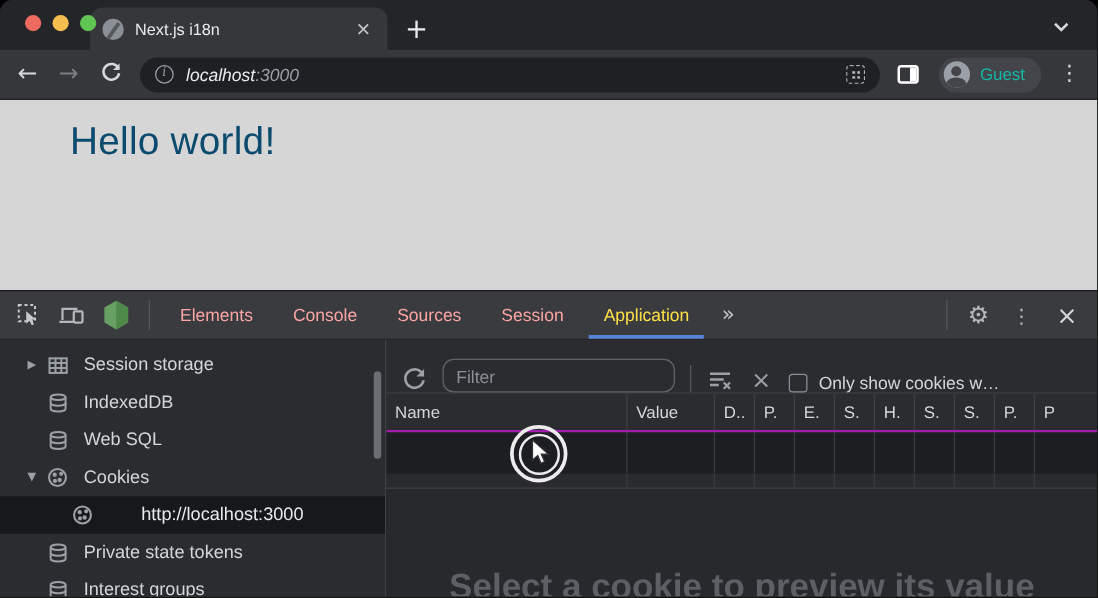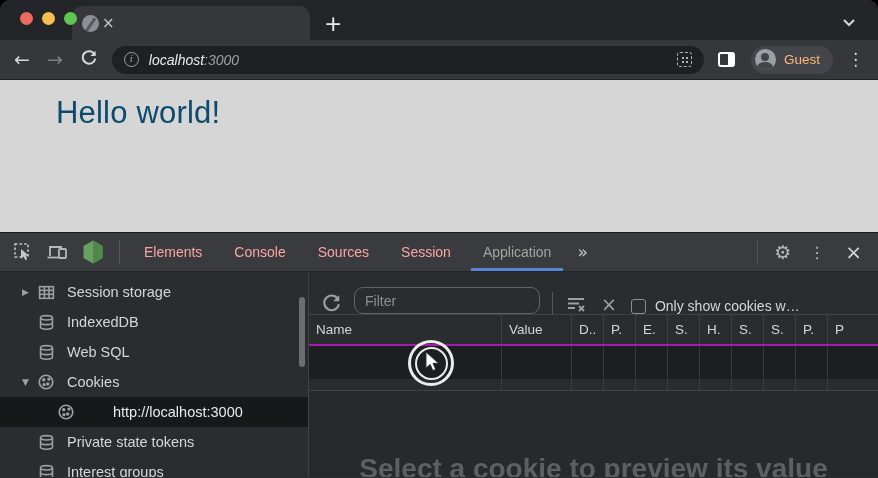--- a/index.html
+++ b/index.html
@@ -42,35 +42,35 @@
   .omni-spacer { flex:1; }
   .grid-ico { width:15px; height:15px; border:1.6px dashed #aeb2b7; border-radius:3px; position:relative; }
   .grid-ico:after { content:""; position:absolute; left:3px; top:3px; width:6px; height:6px;
     background-image:radial-gradient(circle, #aeb2b7 1.1px, transparent 1.2px); background-size:4px 4px; width:7px; height:7px;}
   .sidepanel-ico { width:17px; height:15px; border:2px solid #ffffff; border-radius:3px; position:relative; margin-right:16px; }
   .sidepanel-ico:after { content:""; position:absolute; right:0; top:0; bottom:0; width:5px; background:#fff; }
   .guest-pill { height:28px; background:#43454a; border-radius:14px; display:flex; align-items:center; padding:0 13px 0 4px; margin-right:14px; }
   .avatar { width:21px; height:21px; border-radius:50%; background:#9aa0a6; position:relative; overflow:hidden; }
   .avatar:before { content:""; position:absolute; left:6.5px; top:3.5px; width:8px; height:8px; border-radius:50%; background:#43454a; }
   .avatar:after { content:""; position:absolute; left:2.5px; top:13px; width:16px; height:10px; border-radius:50%; background:#43454a; }
-  .guest-label { color:#fdba74; font-size:13.5px; margin-left:8px; }
+  .guest-label { color:#14b8a6; font-size:13.5px; margin-left:8px; }
   .kebab { color:#d5d7da; font-size:17px; line-height:1; }
 
   
   .page { height:152px; background:#d6d6d6; padding:15px 0 0 10px; }
   .hello { color:#0c4a6e; font-size:31px; letter-spacing:0.2px;margin-left:46px; }
 
   
   .devtools { height:245px; display:flex; flex-direction:column; border-top:1px solid #19191b; }
   .dt-toolbar { height:39px; background:#3a3b3e; display:flex; align-items:center; flex:0 0 auto; border-bottom:1px solid #232426; }
   .dt-iconbtn { margin-left:13px; display:flex; align-items:center; }
   .dt-sep { width:1px; height:24px; background:#54565a; margin:0 8px 0 14px; }
   .dt-tabs { display:flex; height:100%; align-items:stretch; }
   .dt-tab { display:flex; align-items:center; padding:0 16px; color:#fca5a5; font-size:14px; position:relative; }
-  .dt-tab.active { color:#a3a3a3;text-align:right; }
+  .dt-tab.active { color:#fde047;text-align:right; }
   .dt-tab.active:after { content:""; position:absolute; left:4px; right:4px; bottom:0; height:3px; background:#5685d6; }
   .dt-more { color:#c3c6ca; font-size:17px; padding:0 10px; display:flex; align-items:center; }
   .dt-right { margin-left:auto; display:flex; align-items:center; height:100%; }
   .dt-gear { color:#b6b9bd; font-size:19px; margin-right:18px; }
   .dt-kebab { color:#b6b9bd; font-size:16px; margin-right:20px; }
   .dt-close { color:#d3d5d8; font-size:20px; margin-right:16px; line-height:1; }
 
   .dt-body { flex:1; display:flex; min-height:0; }
 
   
@@ -119,20 +119,21 @@
 <div class="window">
 
   <div class="tabstrip">
     <div class="traffic">
       <div class="light" style="background:#ed6a5e"></div>
       <div class="light" style="background:#f4bf4f"></div>
       <div class="light" style="background:#61c554"></div>
     </div>
     <div class="tab">
       <div class="favicon"></div>
+      <div class="tab-title">Next.js i18n</div>
       <div class="tab-close ico">×</div>
     </div>
     <div class="newtab ico">+</div>
     <div class="strip-chevron">
       <svg width="14" height="9" viewBox="0 0 14 9">
           <polyline points="2,2 7,7 12,2" fill="none" stroke="#d5d7da" stroke-width="2"></polyline>
         </svg>
     </div>
   </div>
 

